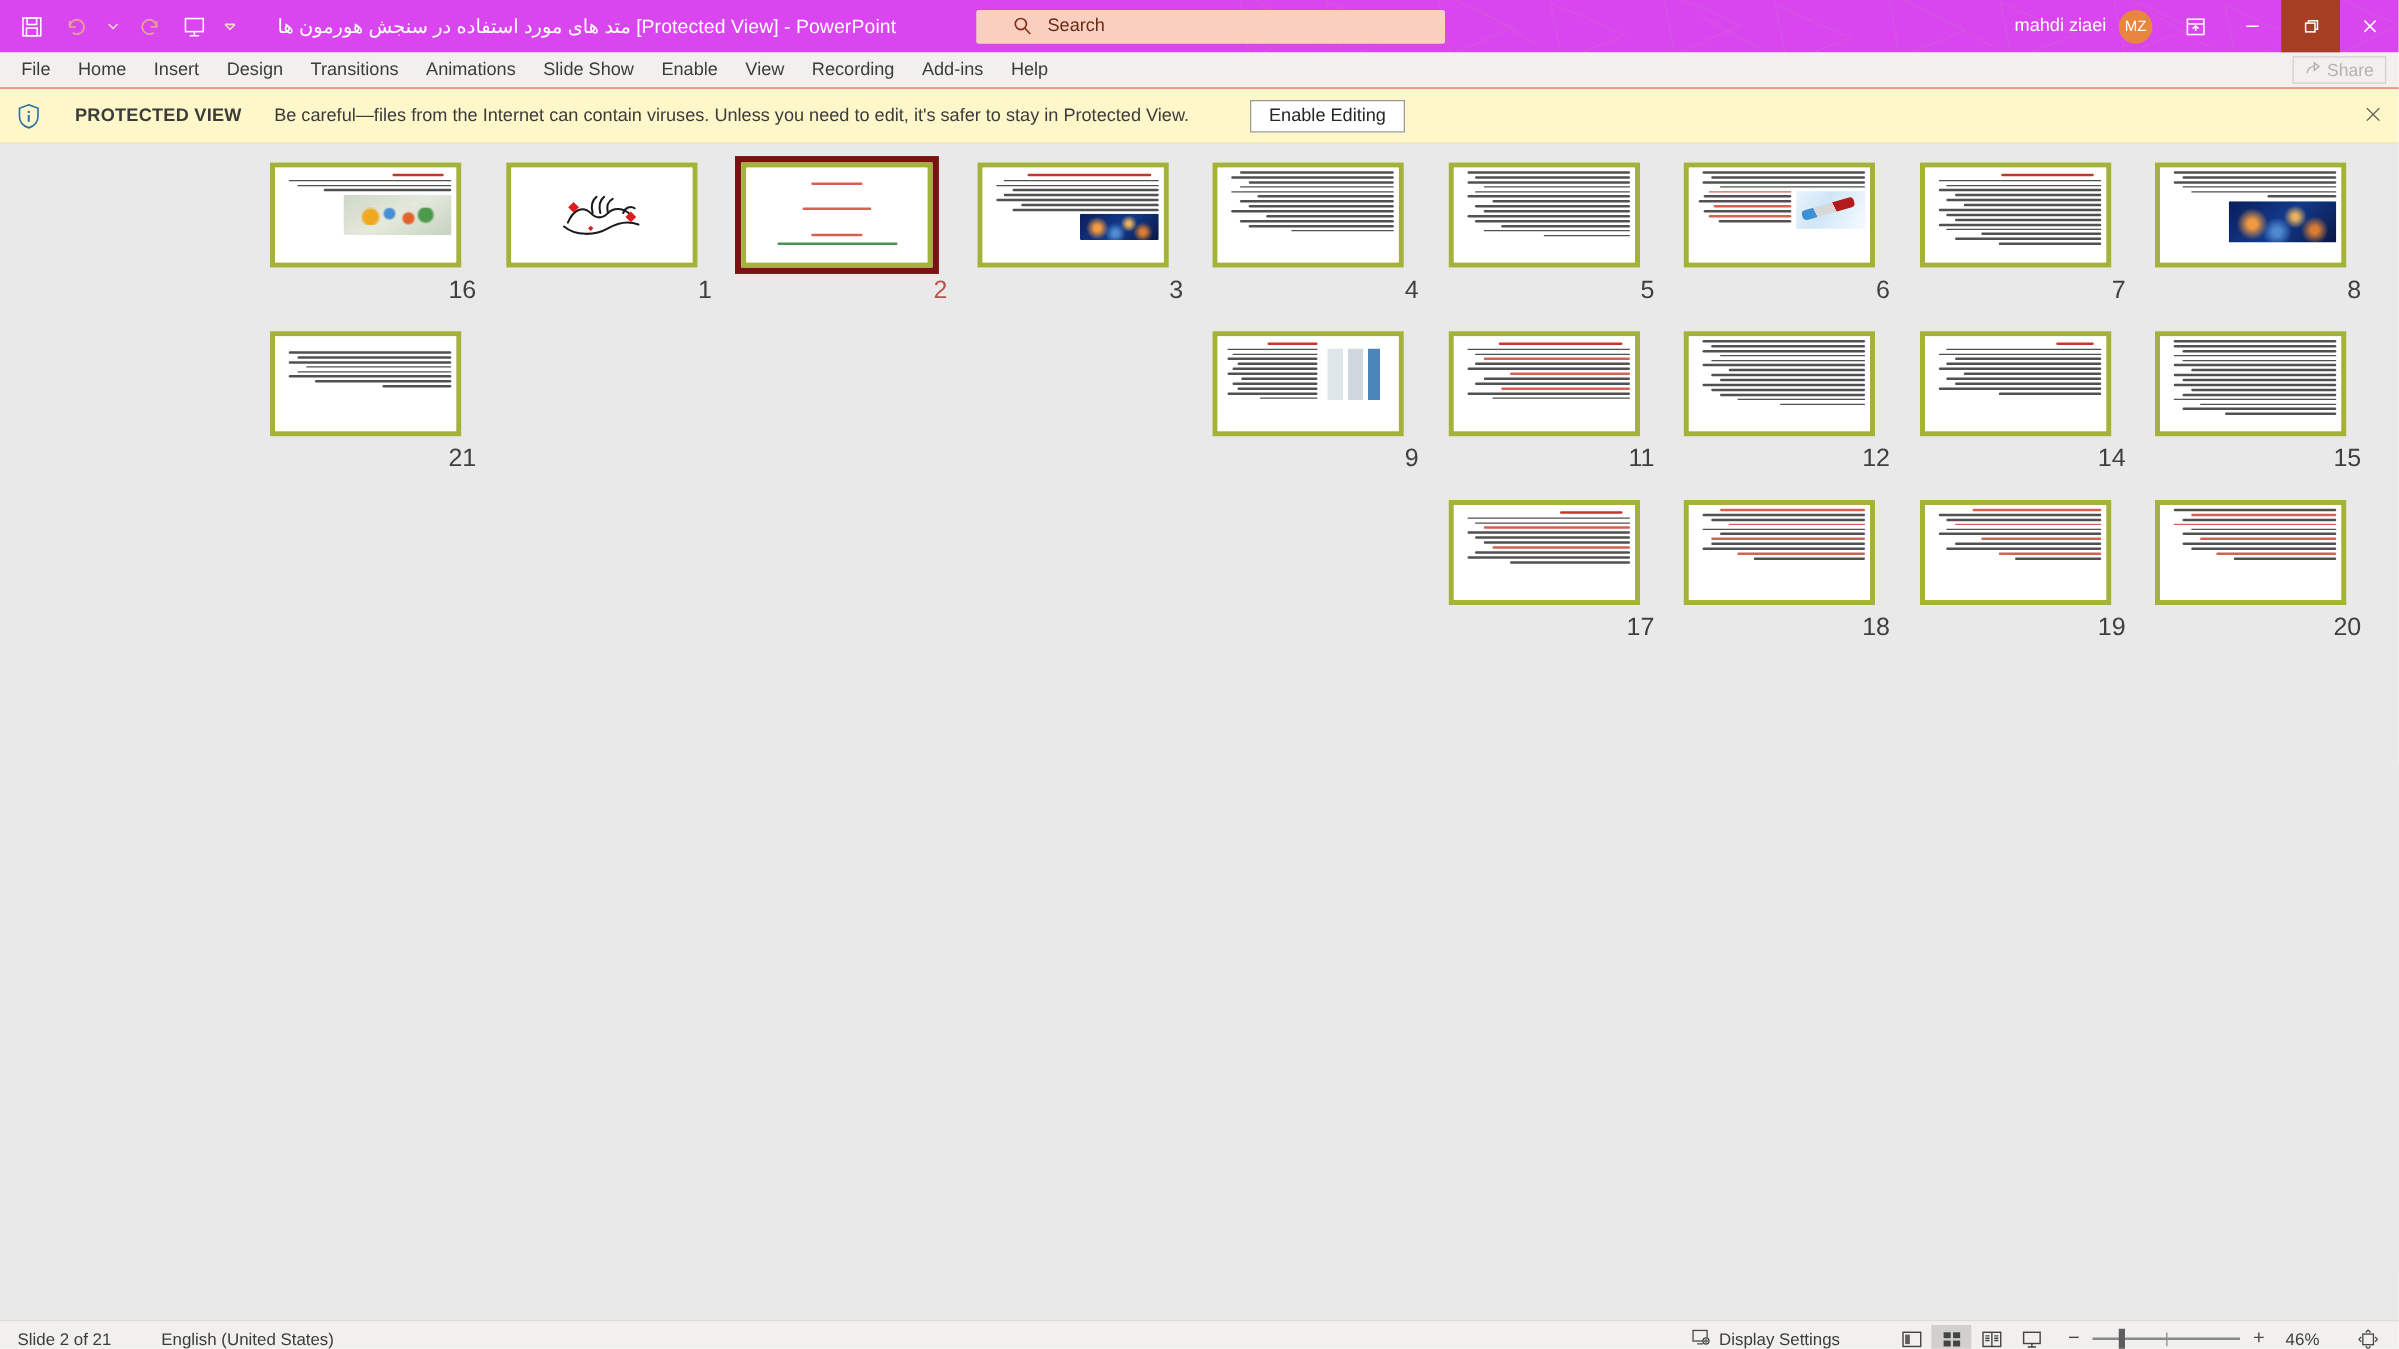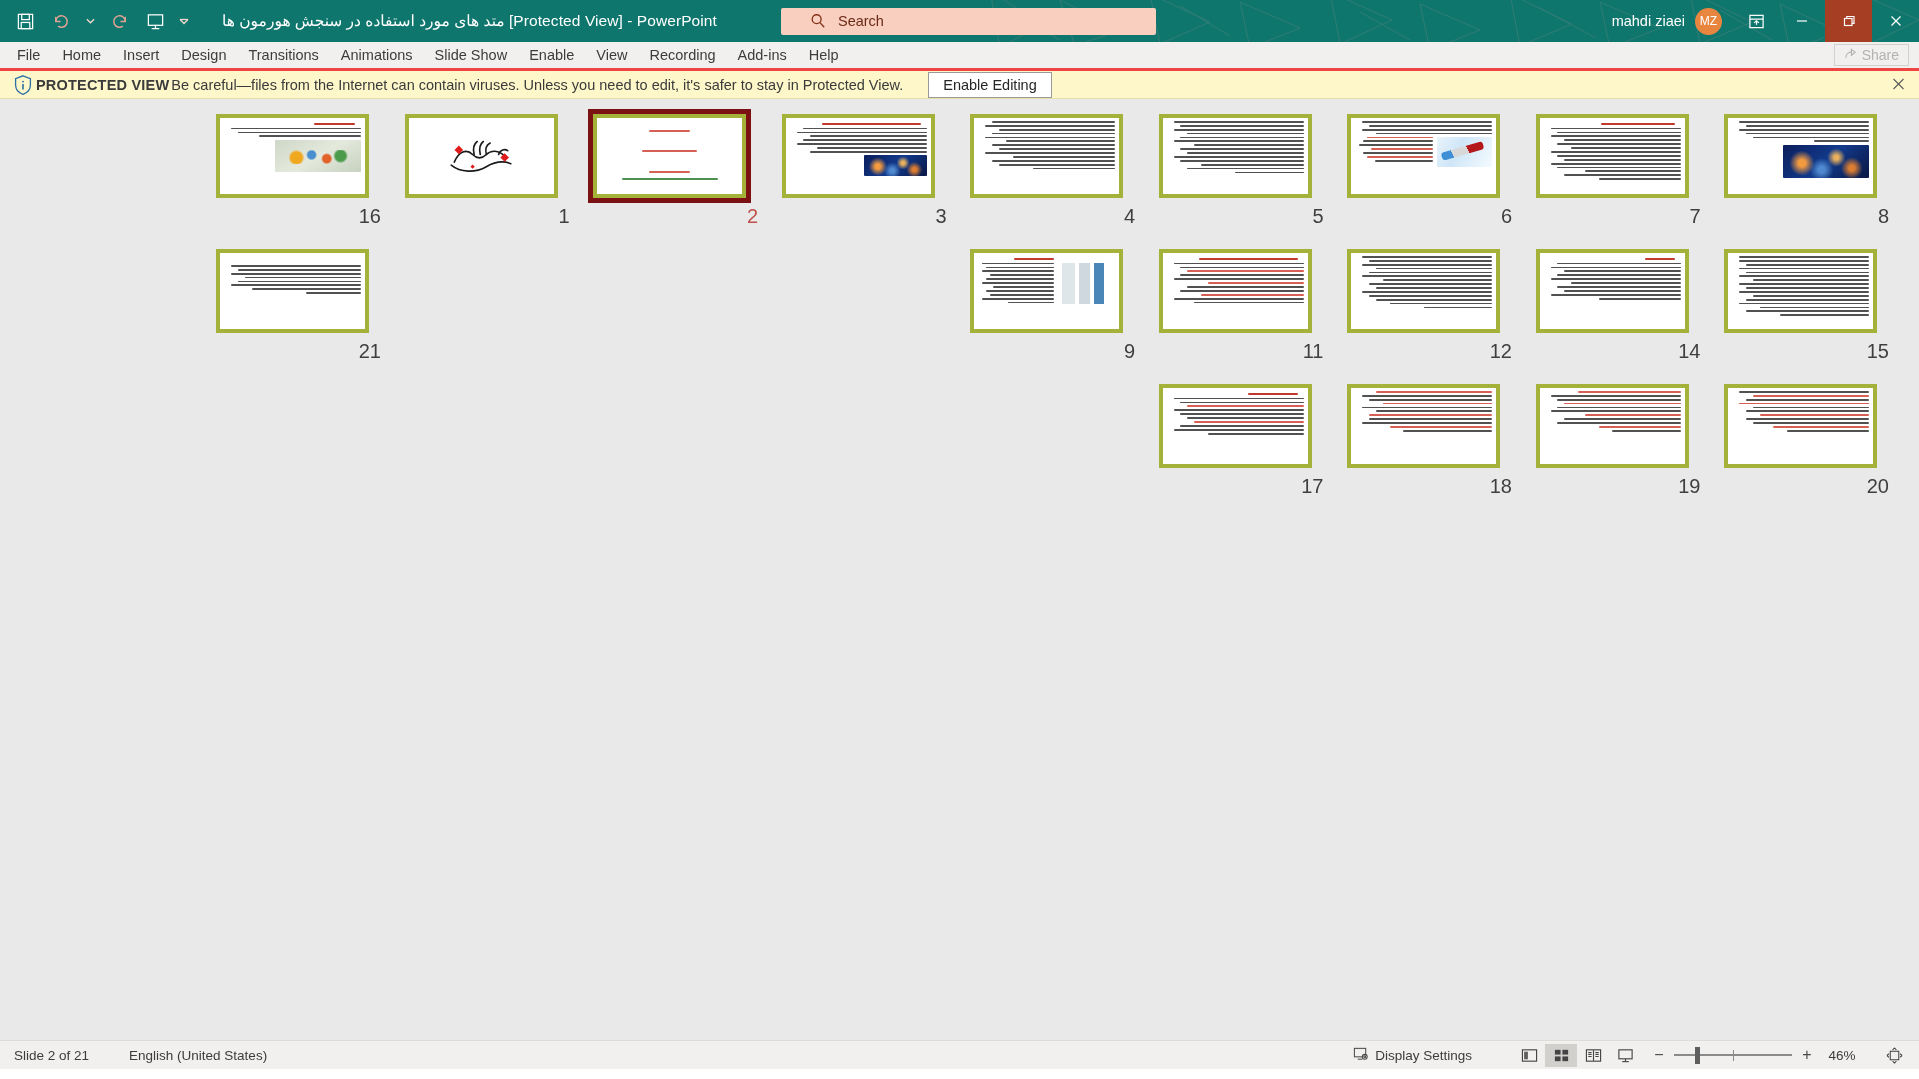--- a/index.html
+++ b/index.html
@@ -7,21 +7,21 @@
     width: 1919px; height: 1079px;
     overflow: hidden;
     font-family: "Liberation Sans", sans-serif;
     background: #ffffff;
   }
 
   
   .titlebar {
     position: relative;
     height: 42px;
-    background: #0f766e;
+    background: #d946ef;
     display: flex;
     align-items: center;
     overflow: hidden;
   }
   .titlebar-pattern {
     position: absolute; inset: 0;
     pointer-events: none;
     opacity: .5;
   }
   .qat {
@@ -99,21 +99,21 @@
   }
   .wbtn.restore { background: #a63e23; }
 
   
   .ribbon-tabs {
     height: 29px;
     background: #f1f0ee;
     display: flex;
     align-items: stretch;
     position: relative;
-    border-bottom: 3px solid #ef4444;
+    border-bottom: 1px solid #ef4444;
   }
   .tab {
     display: flex; align-items: center;
     padding: 0 11px;
     font-size: 14.5px;
     color: #3c3c3c;
     white-space: nowrap;
   }
   .tab:first-child { margin-left: 6px; }
   .share-btn {
@@ -123,26 +123,26 @@
     display: flex; align-items: center; gap: 5px;
     padding: 0 9px;
     border: 1px solid #d2d0cd;
     color: #b4b2af;
     font-size: 14px;
     background: #f1f0ee;
   }
 
   
   .protected-bar {
-    height: 28px;
+    height: 44px;
     background: #fdf7c9;
     border-bottom: 1px solid #e5dfad;
     display: flex; align-items: center;
     padding-left: 12px;
-    gap: 2px;
+    gap: 26px;
     position: relative;
   }
   .pv-icon { color: #2a6ea6; display: flex; }
   .pv-label {
     font-size: 14.5px; color: #3b3b3b; font-weight: bold;
     letter-spacing: .2px;
   }
   .pv-text { font-size: 14.5px; color: #3b3b3b; }
   .enable-btn {
     margin-left: 23px;

